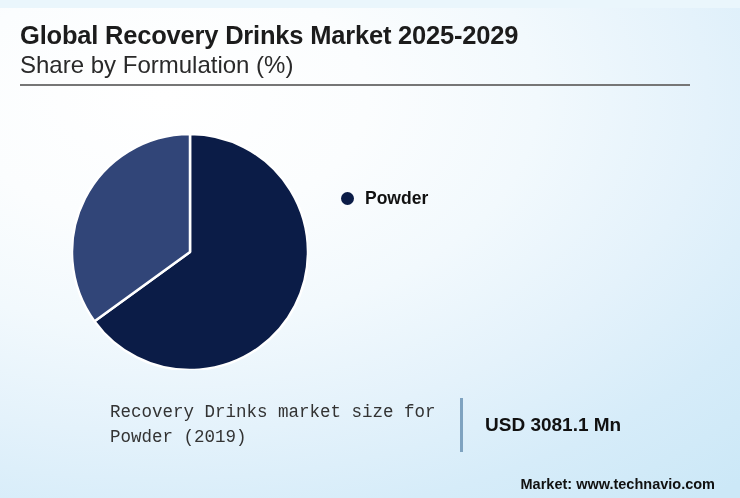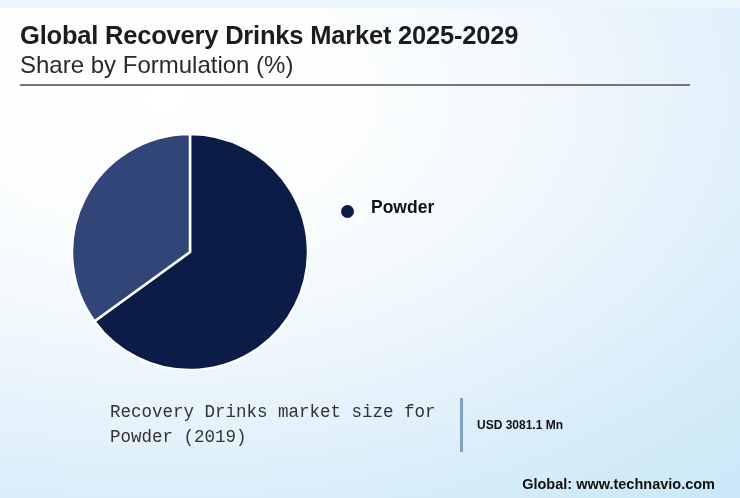--- a/index.html
+++ b/index.html
@@ -77,23 +77,22 @@
 
   
   .legend {
     position: absolute;
     left: 341px;
     top: 170px;
     width: 200px;
   }
   .legend-row {
     display: flex;
-    align-items: flex-end;
+    align-items: center;
     height: 40px;
-    gap: 6px;
   }
   .legend-dot {
     width: 13px;
     height: 13px;
     border-radius: 50%;
     flex: 0 0 auto;
   }
   .legend-label {
     margin-left: 11px;
     font-size: 17.5px;
@@ -122,22 +121,22 @@
     box-sizing: border-box;
     font-family: Liberation Mono, monospace;
   }
   .callout-divider {
     width: 3px;
     height: 54px;
     background: #7fa3c0;
     flex: 0 0 auto;
   }
   .callout-value {
-    padding-left: 14px;
-    font-size: 12px;
+    padding-left: 22px;
+    font-size: 19px;
     font-weight: bold;
     color: #111111;
     white-space: nowrap;
   }
 
   
   .source {
     position: absolute;
     right: 25px;
     bottom: 14px;
@@ -173,15 +172,15 @@
       <span class="legend-label">Powder</span>
     </div>
   </div>
 
   <div class="callout">
     <div class="callout-label">Recovery Drinks market size for Powder (2019)</div>
     <div class="callout-divider"></div>
     <div class="callout-value">USD 3081.1 Mn</div>
   </div>
 
-  <div class="source">Global: www.technavio.com</div>
+  <div class="source">Market: www.technavio.com</div>
 
 </div>
 
 </body></html>

